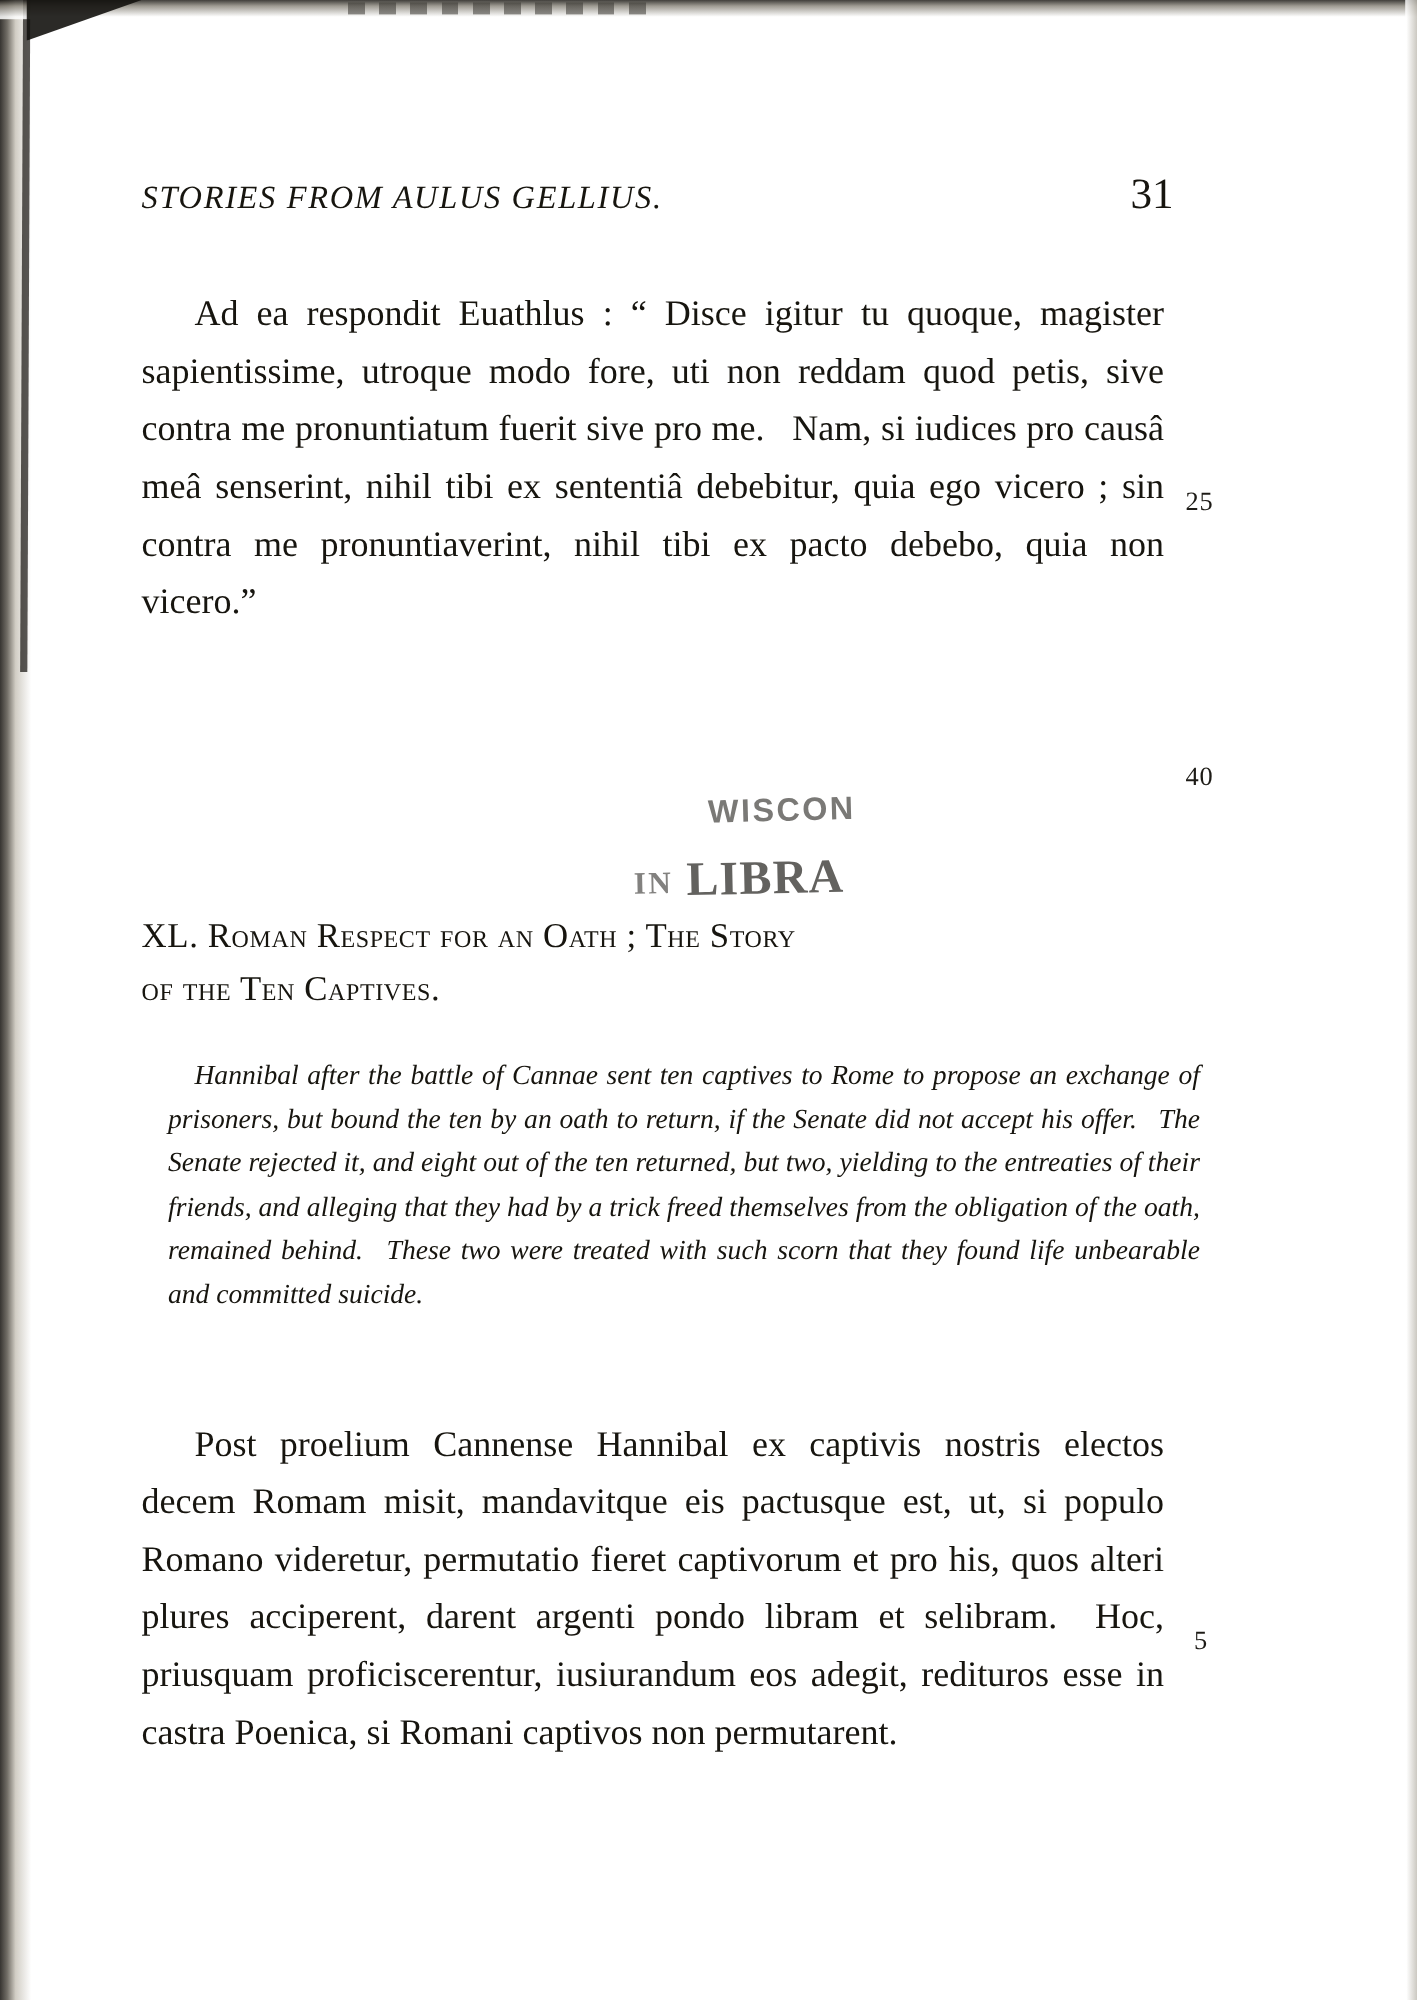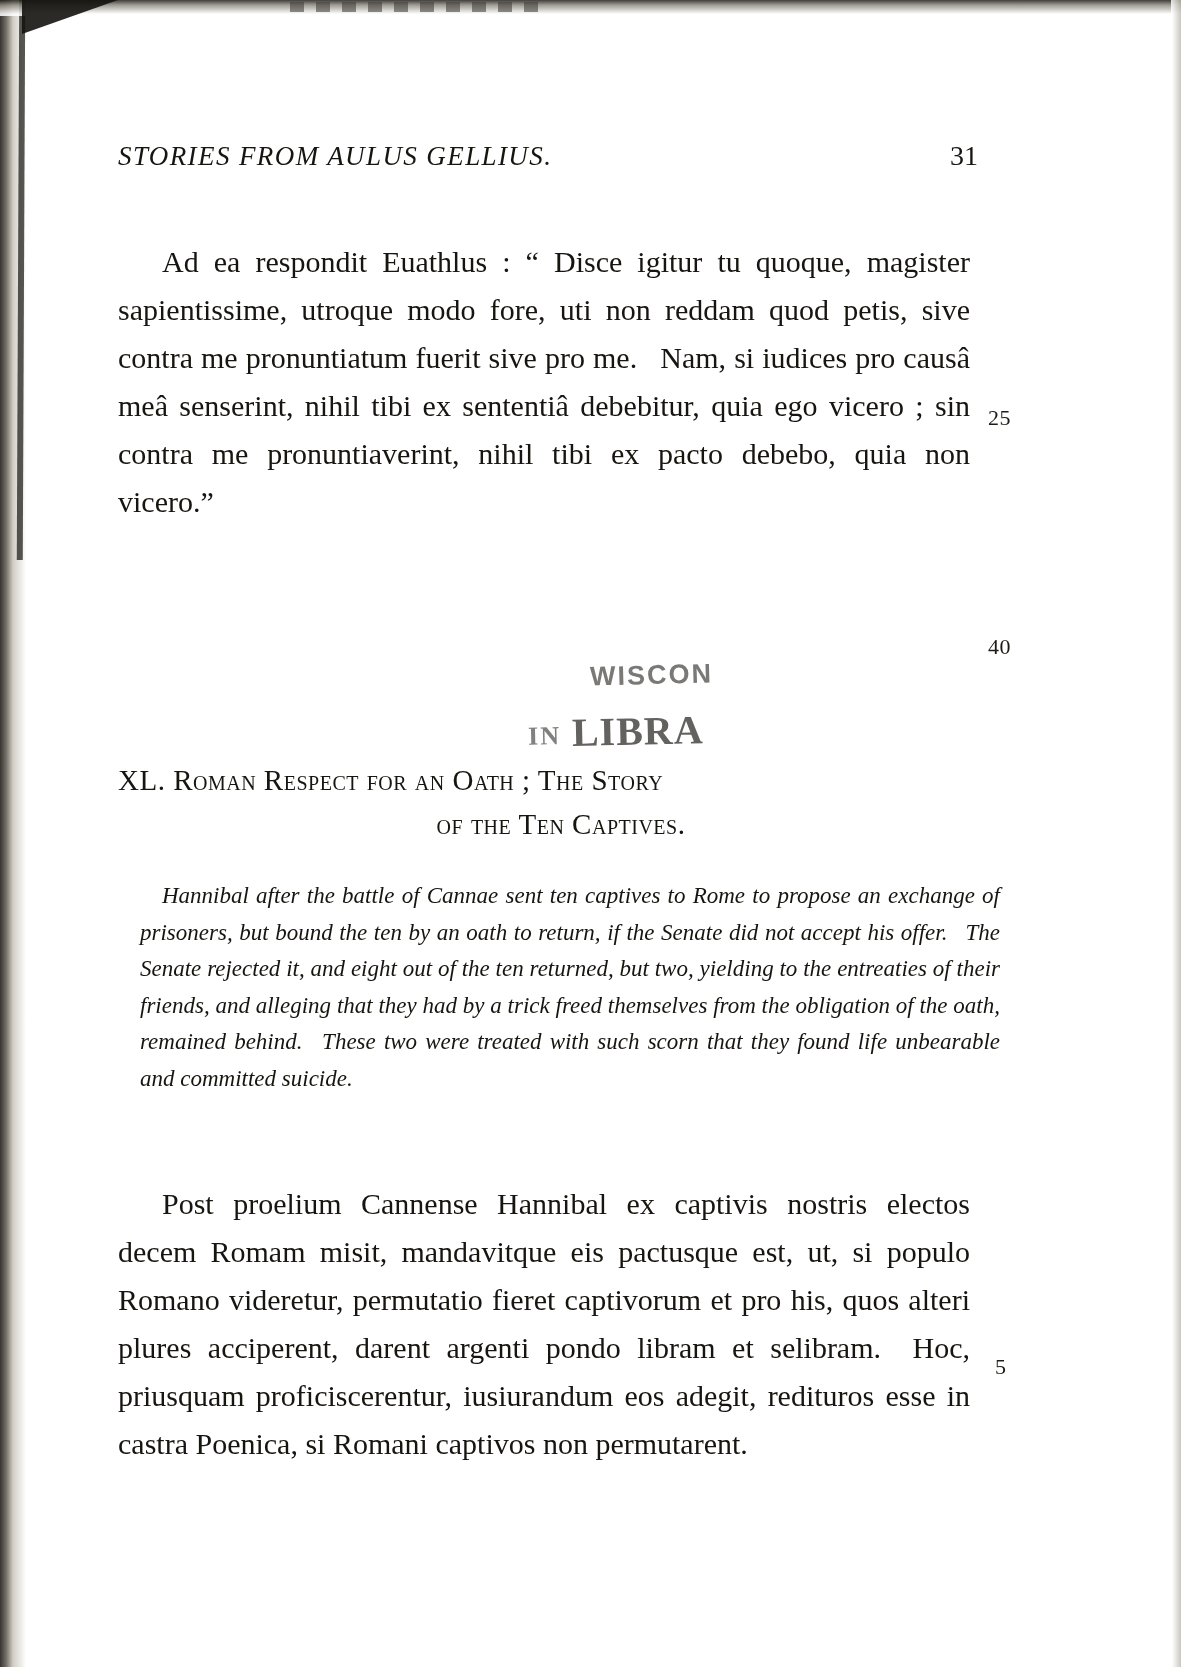--- a/index.html
+++ b/index.html
@@ -78,21 +78,21 @@
     align-items: baseline;
   }
   .runhead-title {
     font-style: italic;
     font-size: 27px;
     letter-spacing: 1.4px;
     white-space: nowrap;
   }
   .runhead-page {
     margin-left: auto;
-    font-size: 28px;
+    font-size: 36px;
     padding-right: 40px;
   }
 
   .para {
     position: absolute;
     width: 852px;
     left: 118px;
     font-size: 30px;
     line-height: 48px;
     text-align: justify;
@@ -124,21 +124,21 @@
   .smallcaps {
     font-variant: small-caps;
   }
   #chapter-heading .line1 {
     display: block;
     text-align: left;
     white-space: nowrap;
   }
   #chapter-heading .line2 {
     display: block;
-    text-align: center;
+    text-align: left;
   }
 
   
   #argument {
     position: absolute;
     left: 140px;
     top: 855px;
     width: 860px;
     font-style: italic;
     font-size: 23px;

